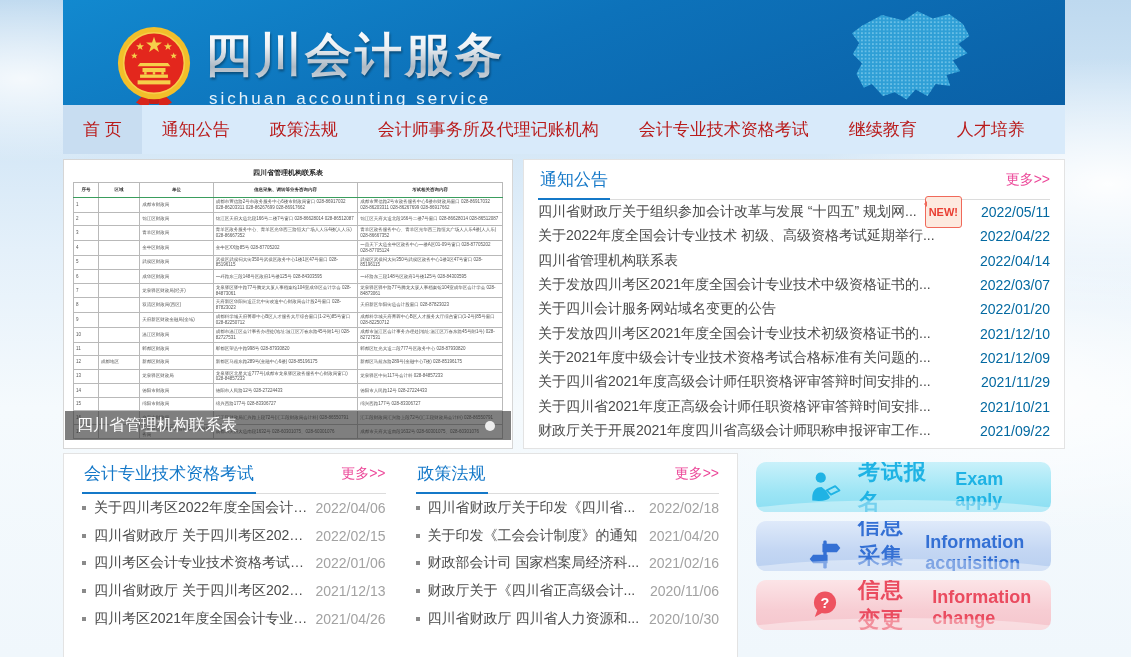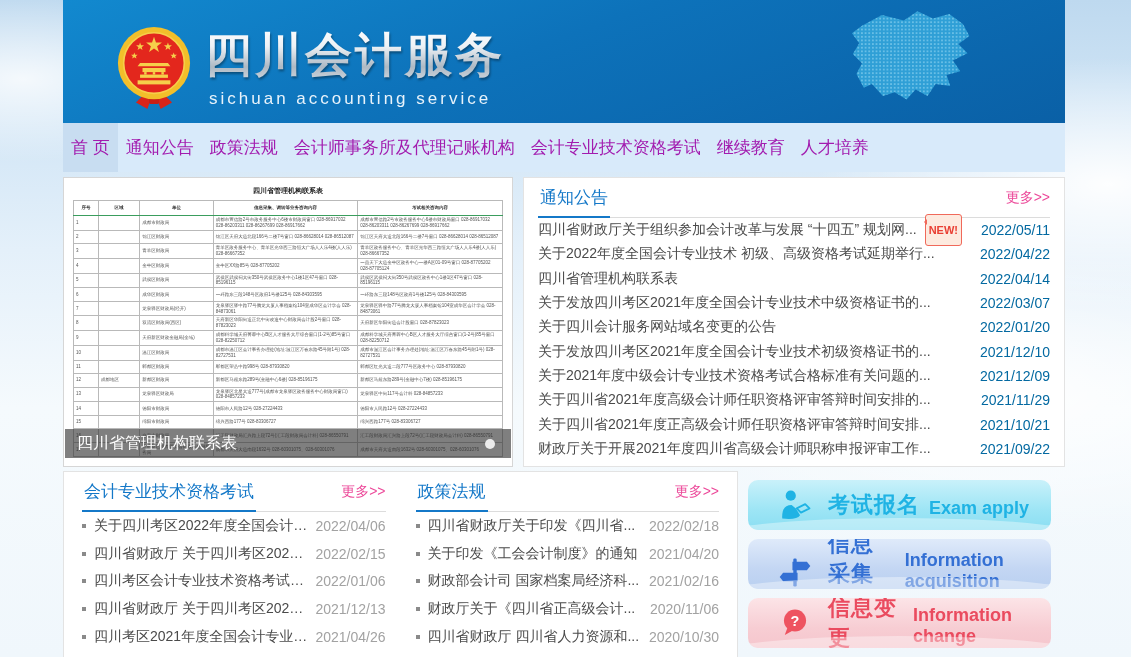--- a/index.html
+++ b/index.html
@@ -8,33 +8,33 @@
     font-family:"Liberation Sans","DejaVu Sans",sans-serif;
     background:
       radial-gradient(ellipse 420px 180px at 98% 28%, rgba(255,255,255,.95), rgba(255,255,255,0) 70%),
       radial-gradient(ellipse 300px 120px at 2% 12%, rgba(255,255,255,.8), rgba(255,255,255,0) 70%),
       radial-gradient(ellipse 500px 200px at 90% 60%, rgba(255,255,255,.85), rgba(255,255,255,0) 70%),
       linear-gradient(180deg,#bed9ef 0%,#cfe4f5 16%,#e4f0fa 38%,#f5fafd 62%,#f0f7fc 100%);
   }
   .page{position:absolute;left:63px;top:0;width:1002px;}
 
   
-  .banner{height:123px;position:relative;overflow:hidden;
+  .banner{height:105px;position:relative;overflow:hidden;
     background:linear-gradient(160deg,#1289cf 0%,#0d72ba 45%,#0a60a6 100%);}
   .emblem{position:absolute;left:50px;top:25px;width:82px;height:86px;}
   .title-zh{position:absolute;left:142px;top:24px;font-size:47px;font-weight:900;letter-spacing:3px;
     background:linear-gradient(180deg,#ffffff 0%,#eef2f6 35%,#aeb9c4 68%,#dbe2e9 100%);
     -webkit-background-clip:text;background-clip:text;color:transparent;
     filter:drop-shadow(1px 2px 1px rgba(0,0,0,.35));white-space:nowrap;}
   .title-en{position:absolute;left:146px;top:89px;font-size:17px;color:#e8f3fb;letter-spacing:3px;white-space:nowrap;}
   .map{position:absolute;right:52px;top:2px;width:182px;height:126px;}
 
   
   .nav{height:49px;background:#d8eafa;display:flex;align-items:stretch;}
-  .nav-item{display:flex;align-items:center;padding:0 8px;color:#a21caf;font-size:17px;cursor:pointer;white-space:nowrap;}
+  .nav-item{display:flex;align-items:center;padding:0 20px;color:#b91c1c;font-size:17px;cursor:pointer;white-space:nowrap;}
   .nav-item.active{background:#c8ddf1;}
 
   
   .row1{margin-top:5px;display:flex;gap:10px;height:290px;}
   .carousel{width:484px;background:#fff;border:1px solid #d6d6d6;position:relative;overflow:hidden;box-sizing:border-box;}
   .mini-table-wrap{padding:5px 9px 0 9px;}
   .mini-title{text-align:center;font-size:7px;font-weight:bold;color:#222;padding:3px 0 4px;}
   table.mini{width:100%;border-collapse:collapse;table-layout:fixed;}
   table.mini th,table.mini td{border:1px solid #b9b9b9;font-size:4.5px;color:#555;padding:1px 2px;overflow:hidden;line-height:1.3;}
   table.mini th{font-weight:bold;color:#333;text-align:center;height:12px;border-bottom:1px solid #3a9d5d;}
@@ -61,21 +61,21 @@
   
   .row2{margin-top:4px;display:flex;gap:10px;align-items:flex-start;}
   .lists-panel{width:675px;display:flex;padding:0 18px;gap:30px;height:220px;}
   .list-col{flex:1;min-width:0;}
   .item-row{display:flex;align-items:center;height:27.7px;font-size:14px;color:#4a4a4a;cursor:pointer;}
   .bullet{width:4px;height:4px;background:#8a8a8a;margin-right:8px;flex:none;}
   .item-title{flex:1;white-space:nowrap;overflow:hidden;text-overflow:ellipsis;}
   .item-date{color:#a2a2a2;margin-left:6px;font-size:14px;}
 
   .cards{width:303px;display:flex;flex-direction:column;gap:9px;padding-top:9px;}
-  .card{height:50px;border-radius:10px;display:flex;align-items:center;padding-left:30px;position:relative;overflow:hidden;cursor:pointer;}
+  .card{height:50px;border-radius:10px;display:flex;align-items:center;padding-left:52px;position:relative;overflow:hidden;cursor:pointer;margin-left:8px;}
   .card::after{content:"";position:absolute;left:-15%;right:-15%;bottom:-30px;height:42px;border-radius:50%;background:rgba(255,255,255,.38);}
   .card-1{background:linear-gradient(180deg,#c9f1fa 0%,#9de5f5 60%,#8adef2 100%);}
   .card-1 .card-label,.card-1 .card-sub{color:#1fb3e4;}
   .card-2{background:linear-gradient(180deg,#dfeafa 0%,#c3d6f3 60%,#b9d0f0 100%);align-items:flex-end;}
   .card-2 .card-label,.card-2 .card-sub{color:#3470d4;}
   .card-3{background:linear-gradient(180deg,#fce4e7 0%,#f7cdd3 60%,#f5c6cd 100%);}
   .card-3 .card-label,.card-3 .card-sub{color:#ea4b5f;}
   .card-icon{width:34px;height:34px;flex:none;}
   .card-label{font-size:22px;font-weight:bold;margin-left:16px;letter-spacing:1px;}
   .card-sub{font-size:18px;font-weight:bold;margin-left:9px;position:relative;top:3px;}

